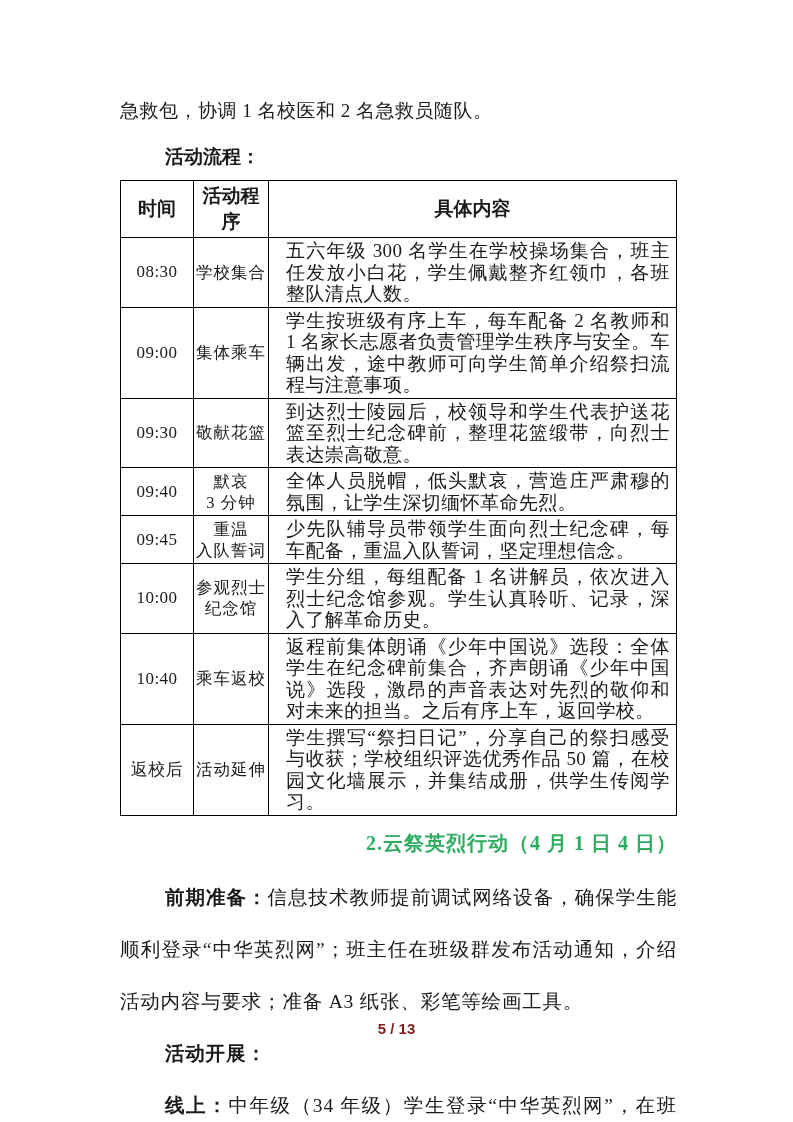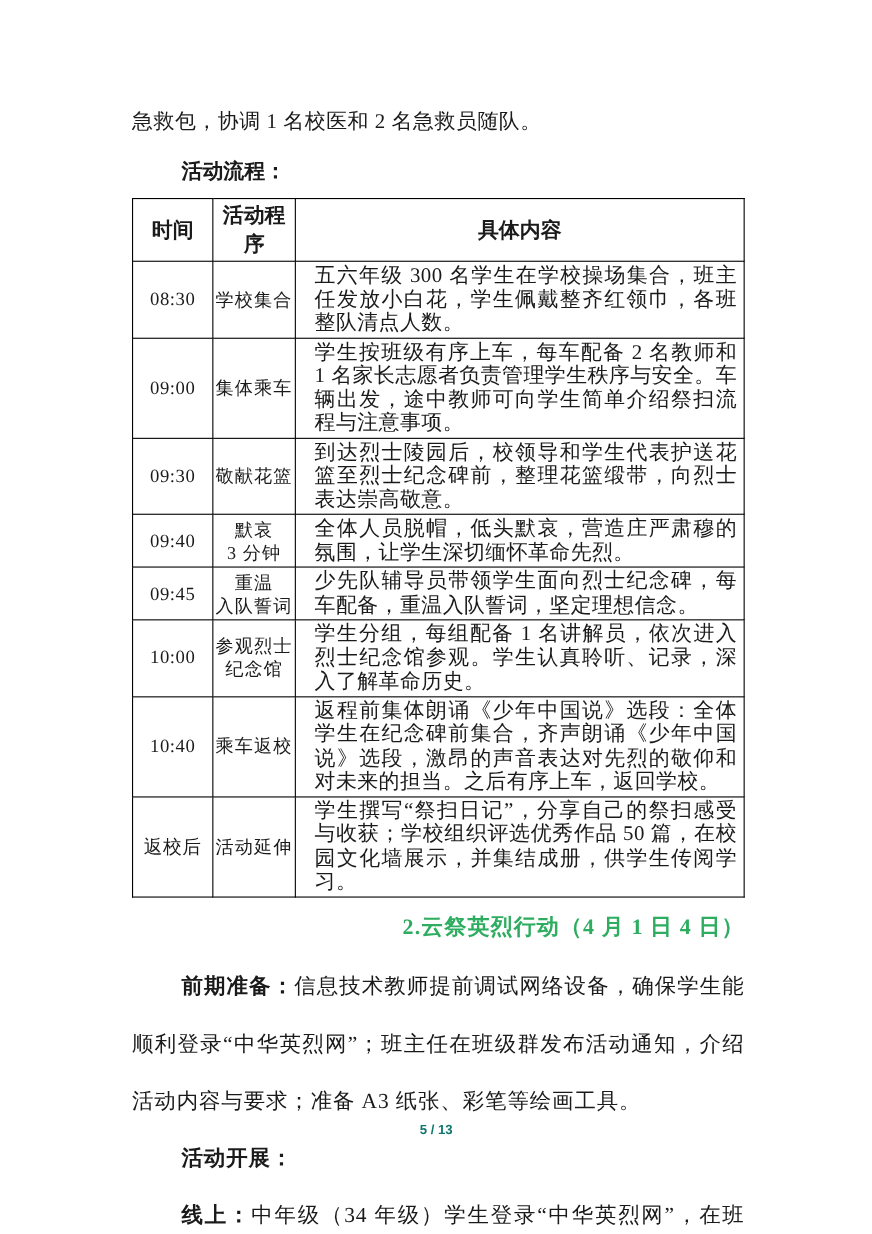--- a/index.html
+++ b/index.html
@@ -96,22 +96,22 @@
   }
   .body-para .lead { font-weight: bold; }
   .footer-page {
     position: absolute;
     left: 0;
     right: 0;
     top: 1020px;
     text-align: center;
     font-family: "Liberation Sans", "DejaVu Sans", sans-serif;
     font-weight: bold;
-    font-size: 12px;
-    color: #0f766e;
+    font-size: 15px;
+    color: #7f1d1d;
   }
 </style>
 </head>
 <body>
 
 <div class="page">
   <div class="content">
 
     <p class="para intro">急救包，协调 1 名校医和 2 名急救员随队。</p>
 

